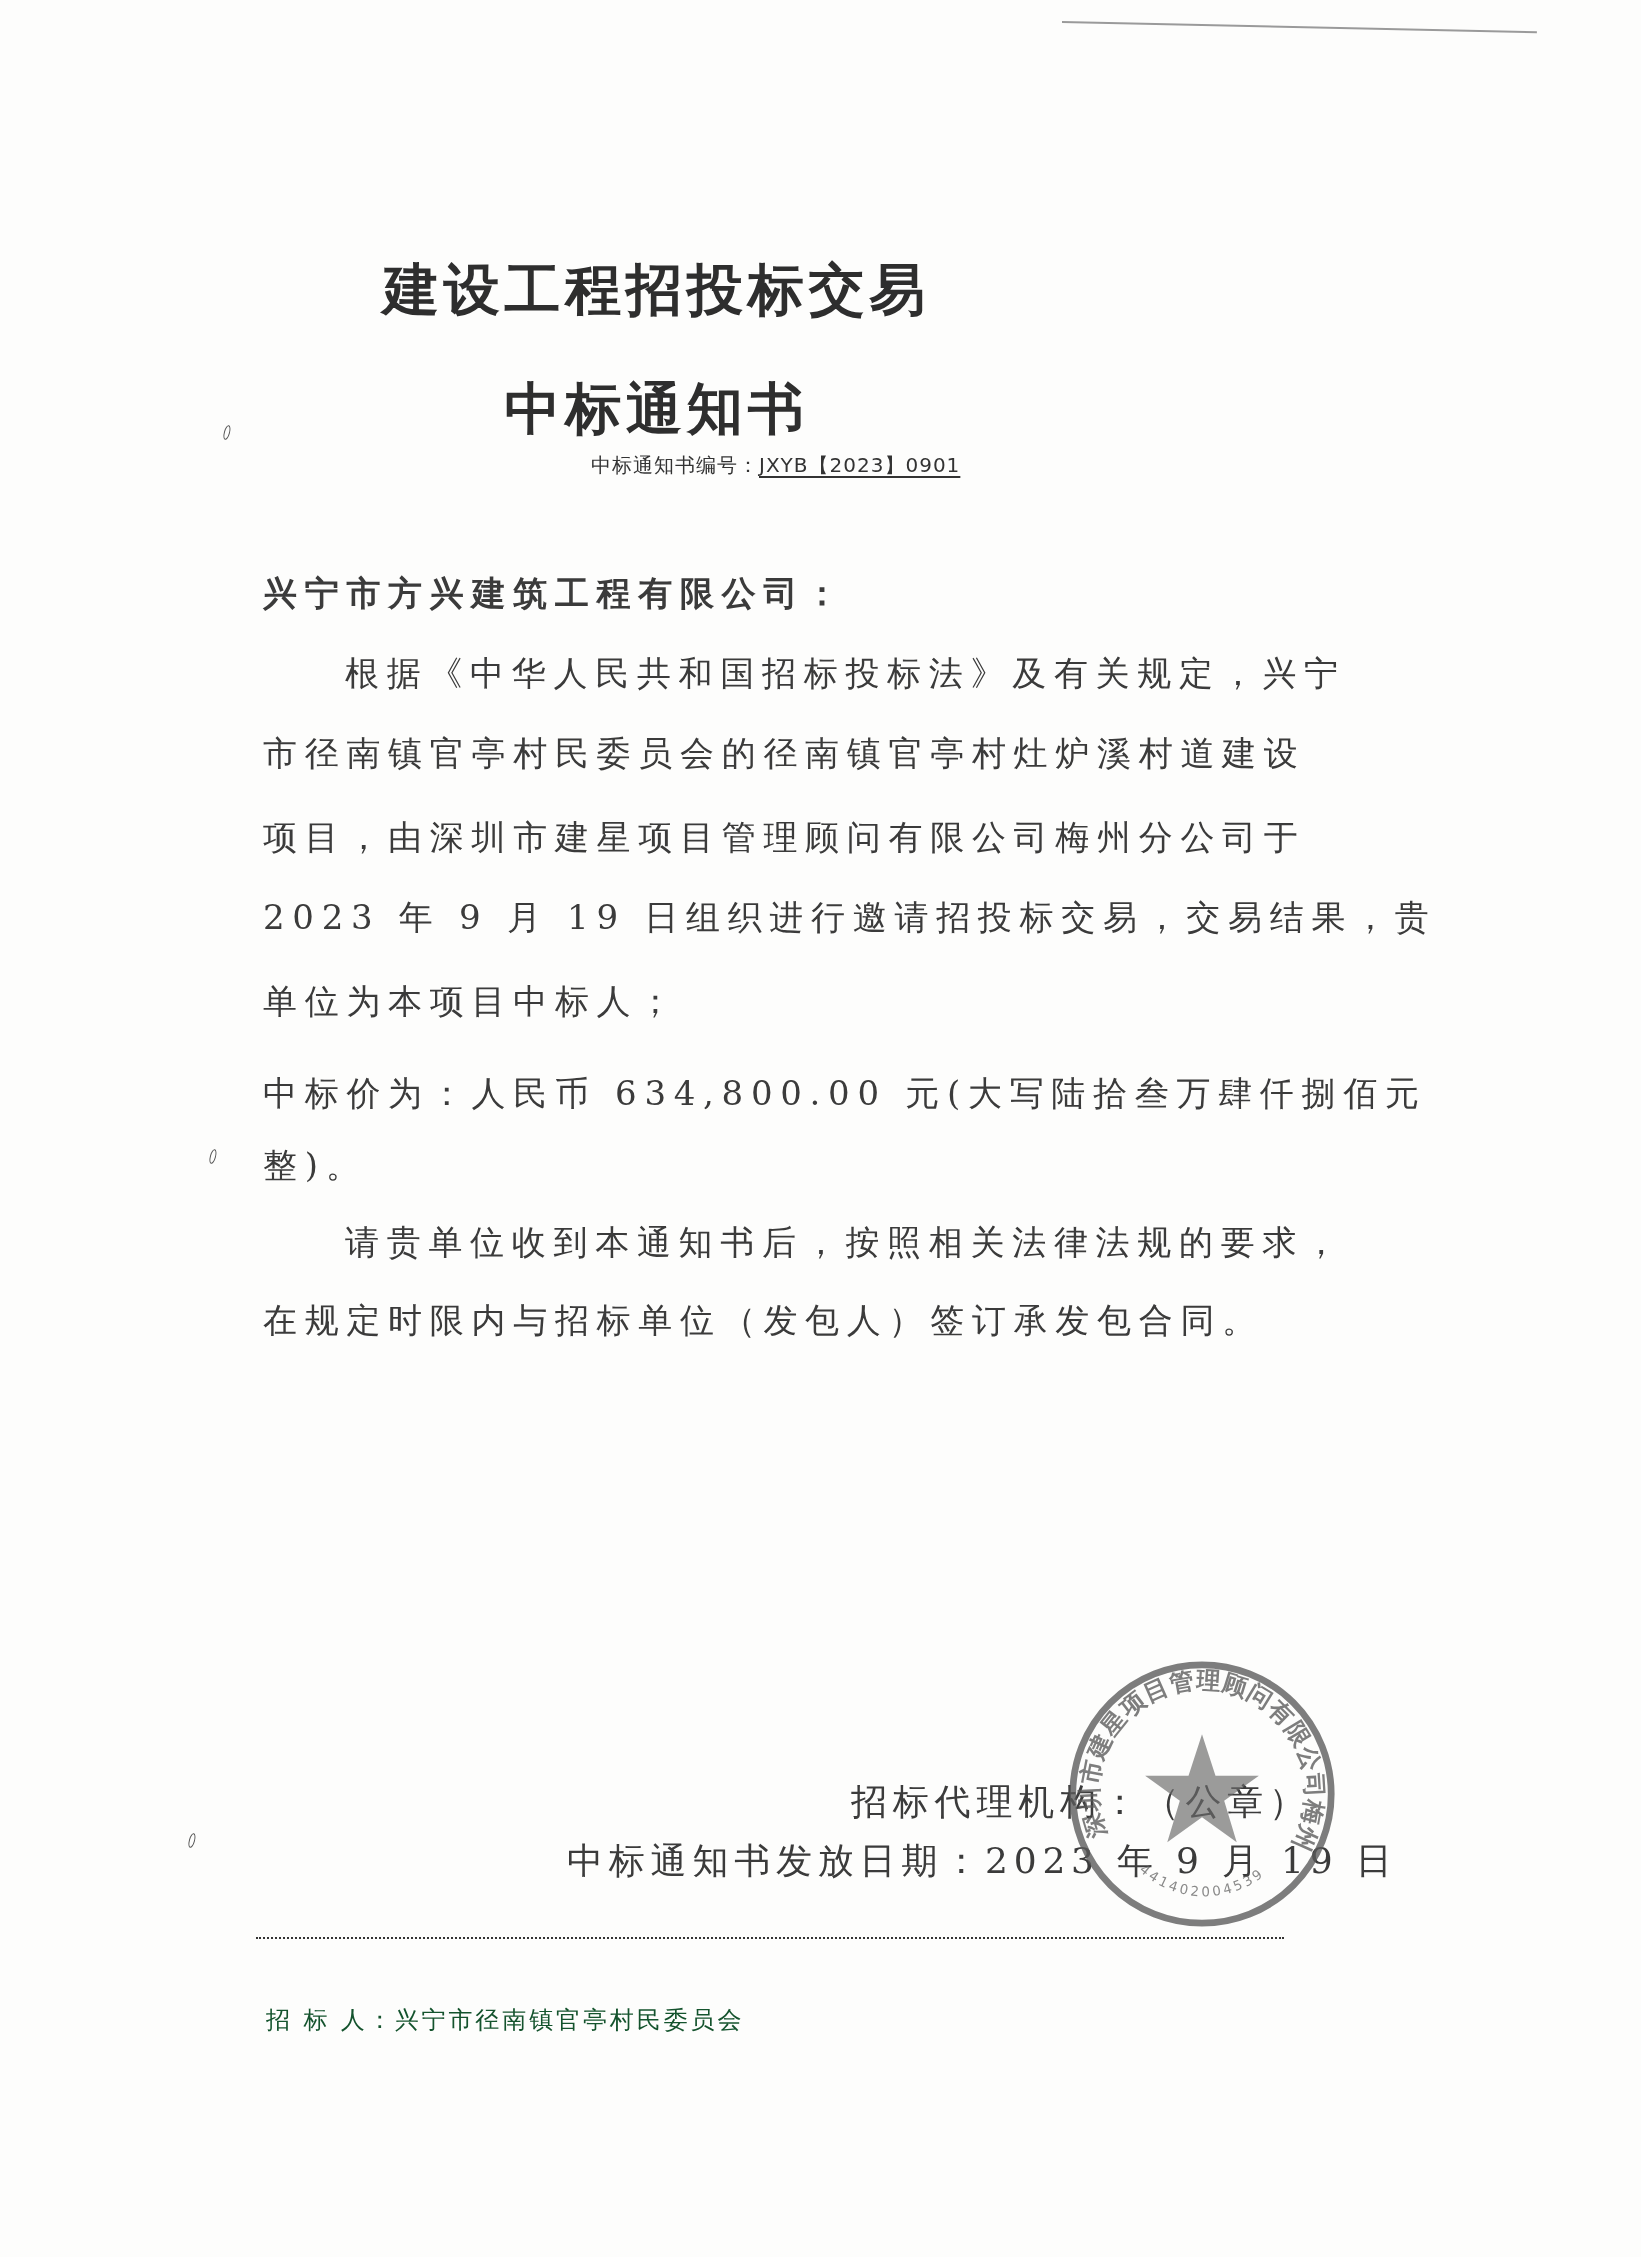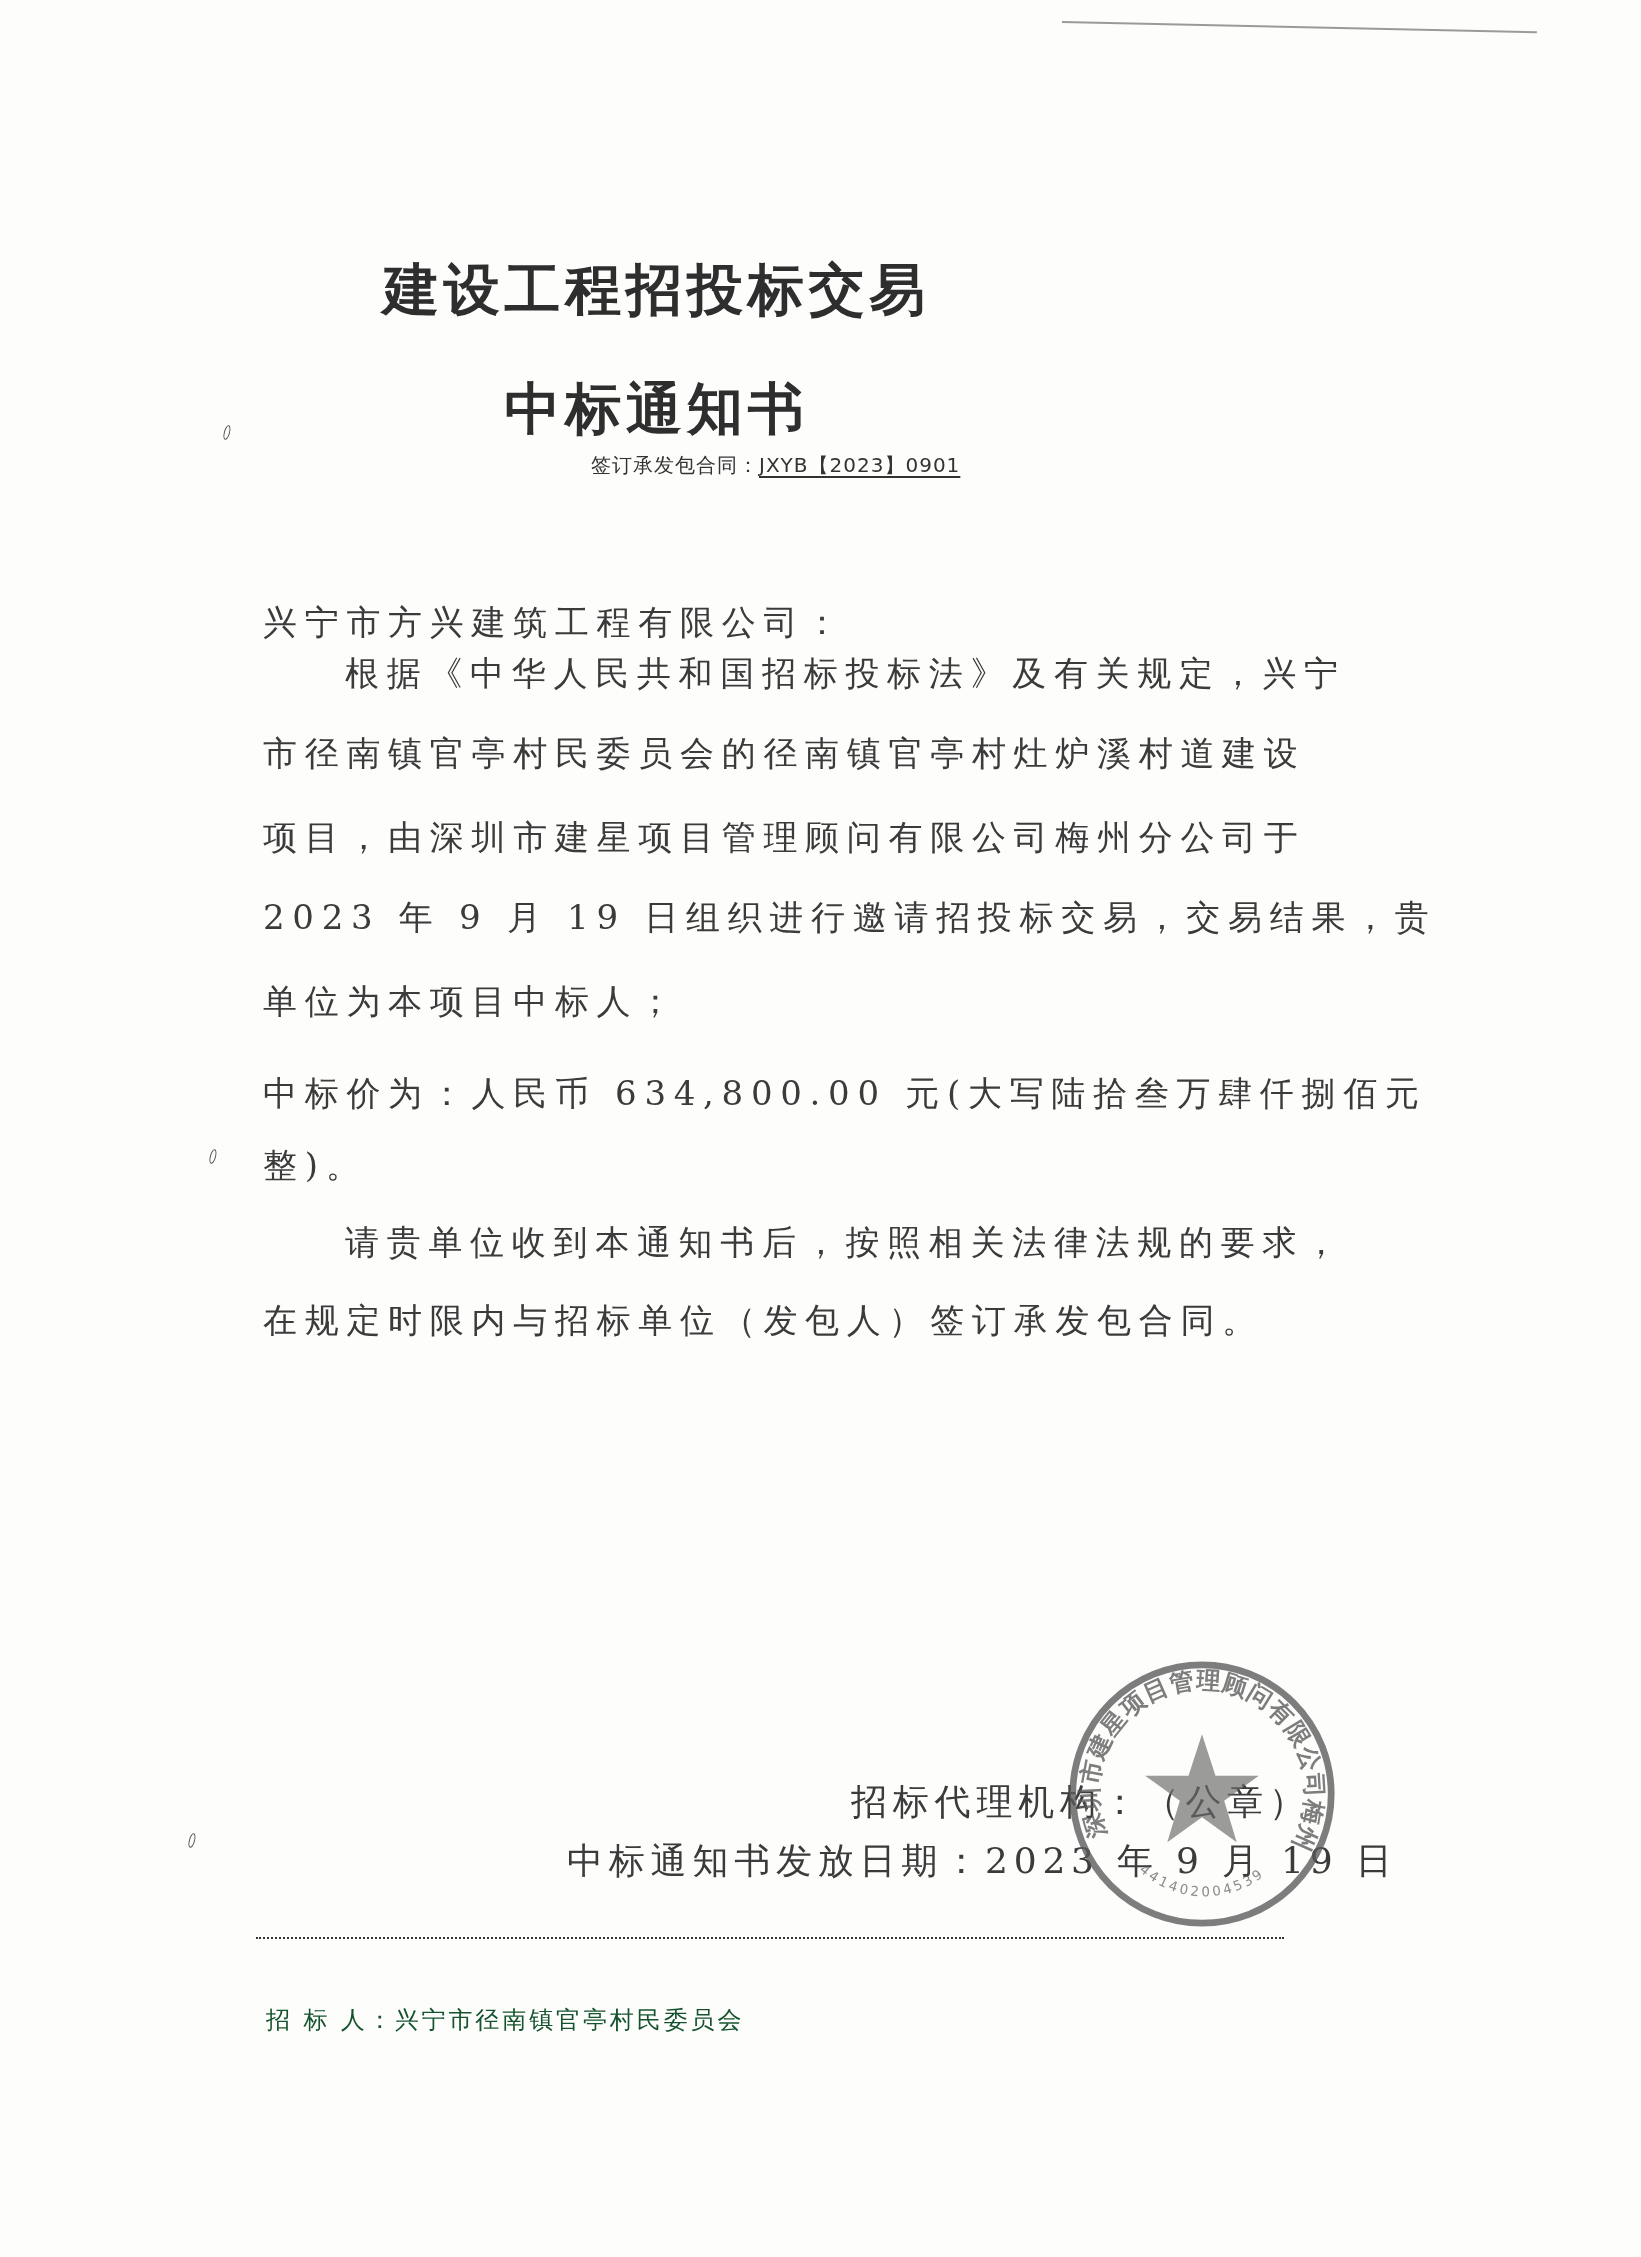--- a/index.html
+++ b/index.html
@@ -52,24 +52,24 @@
 
 <div class="scan-line"></div>
 <div class="hole-mark" style="left:224px;top:425px;"></div>
 <div class="hole-mark" style="left:210px;top:1149px;"></div>
 <div class="hole-mark" style="left:189px;top:1833px;"></div>
 
 <div class="abs title" style="top:253px;">建设工程招投标交易</div>
 <div class="abs title" style="top:372px;">中标通知书</div>
 
 <div class="abs notice-no">
-  <span>签订承发包合同：</span><span class="num">JXYB【2023】0901</span>
+  <span>中标通知书编号：</span><span class="num">JXYB【2023】0901</span>
 </div>
 
-<div class="abs body-line" style="top:601px;">兴宁市方兴建筑工程有限公司：</div>
+<div class="abs body-line" style="top:572px;font-weight:bold;">兴宁市方兴建筑工程有限公司：</div>
 <div class="abs body-line indent" style="top:652px;">根据《中华人民共和国招标投标法》及有关规定，兴宁</div>
 <div class="abs body-line" style="top:732px;">市径南镇官亭村民委员会的径南镇官亭村灶炉溪村道建设</div>
 <div class="abs body-line" style="top:816px;">项目，由深圳市建星项目管理顾问有限公司梅州分公司于</div>
 <div class="abs body-line" style="top:896px;">2023 年 9 月 19 日组织进行邀请招投标交易，交易结果，贵</div>
 <div class="abs body-line" style="top:980px;">单位为本项目中标人；</div>
 <div class="abs body-line" style="top:1063px;margin-top:9px;">中标价为：人民币 634,800.00 元(大写陆拾叁万肆仟捌佰元</div>
 <div class="abs body-line" style="top:1144px;">整)。</div>
 <div class="abs body-line indent" style="top:1221px;">请贵单位收到本通知书后，按照相关法律法规的要求，</div>
 <div class="abs body-line" style="top:1299px;">在规定时限内与招标单位（发包人）签订承发包合同。</div>
 

